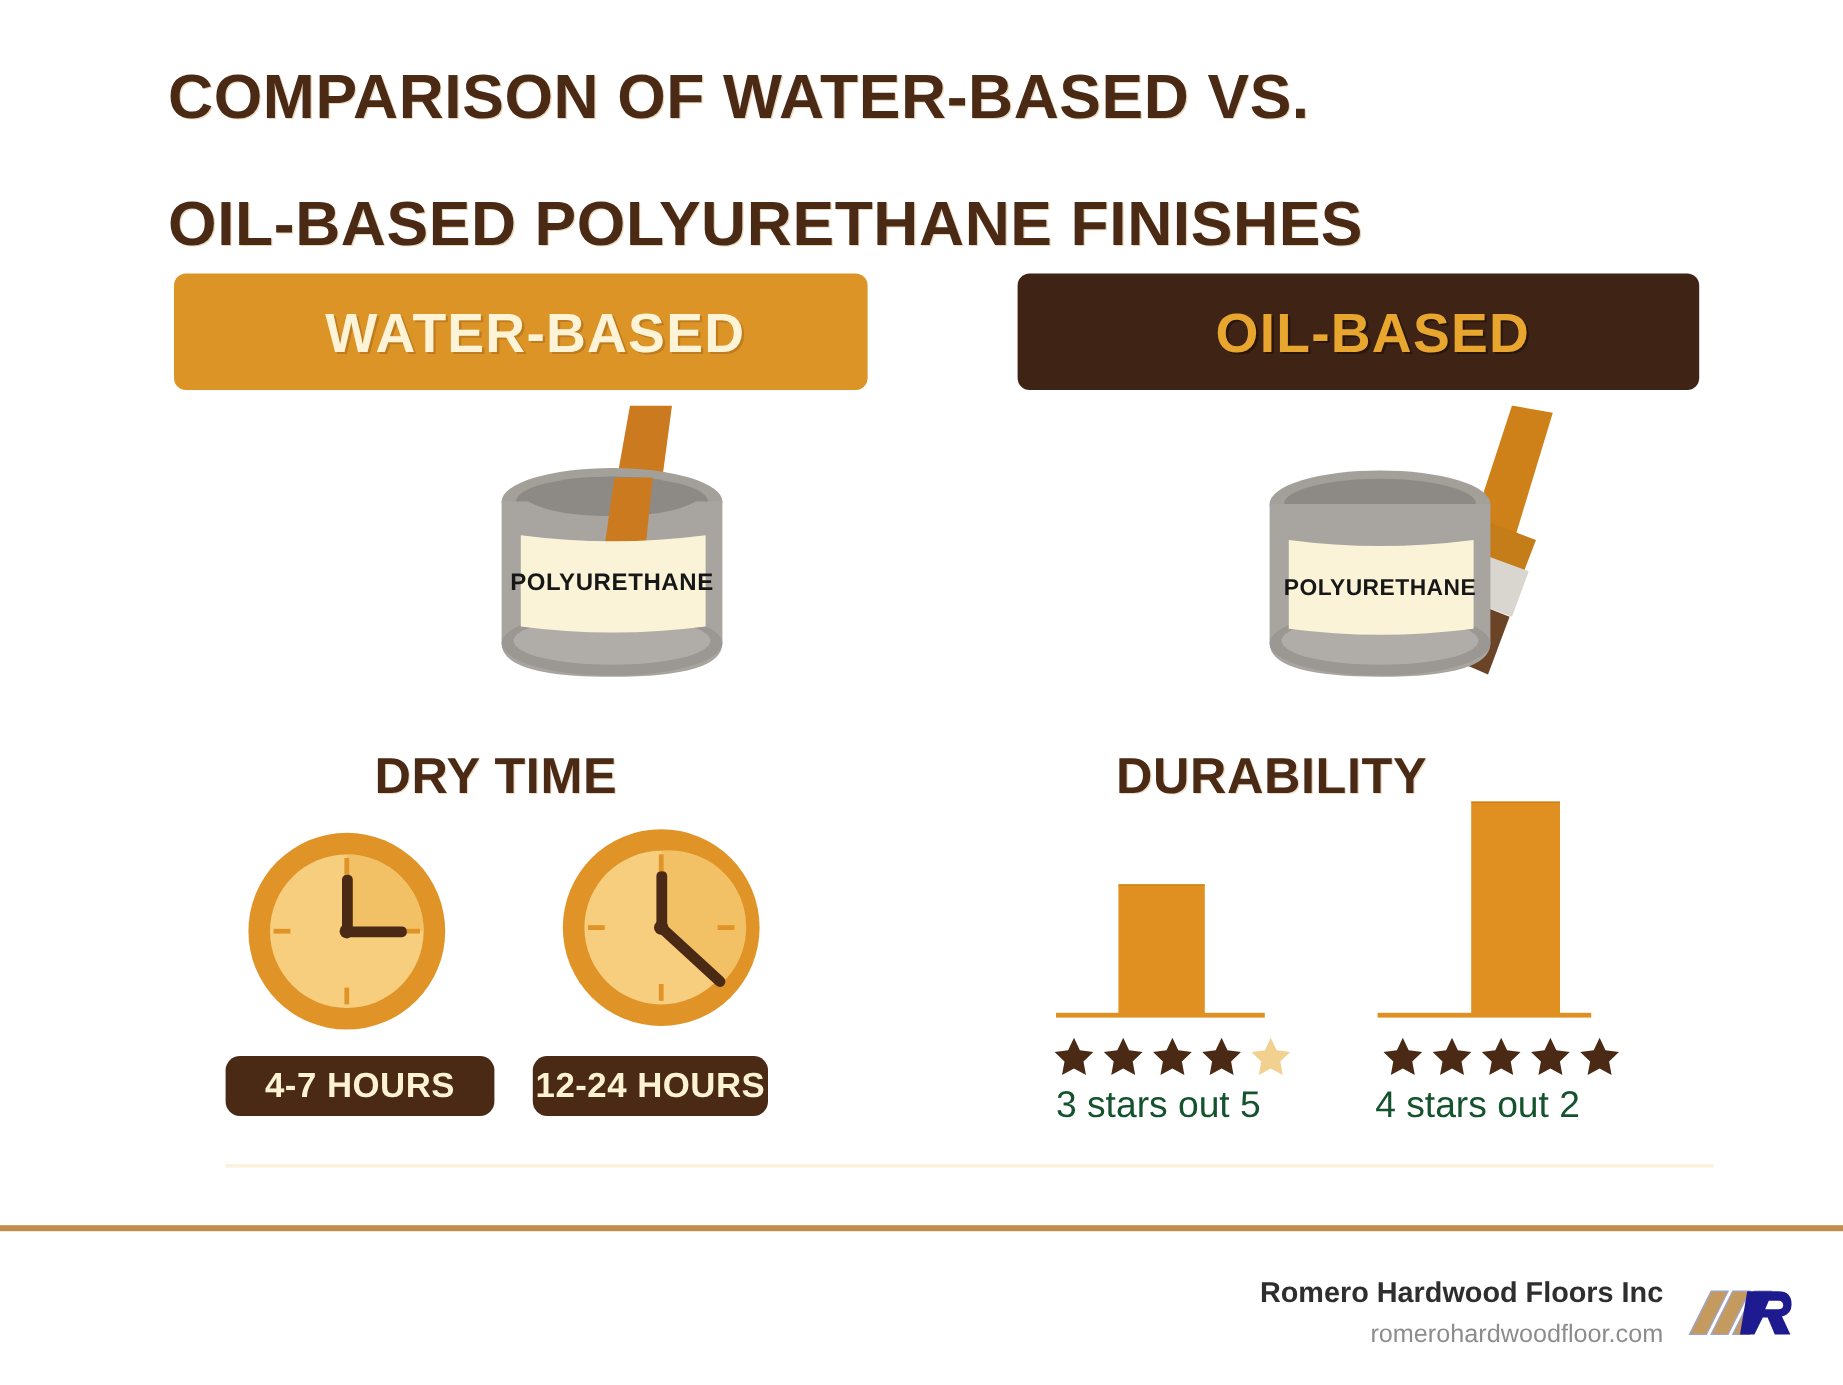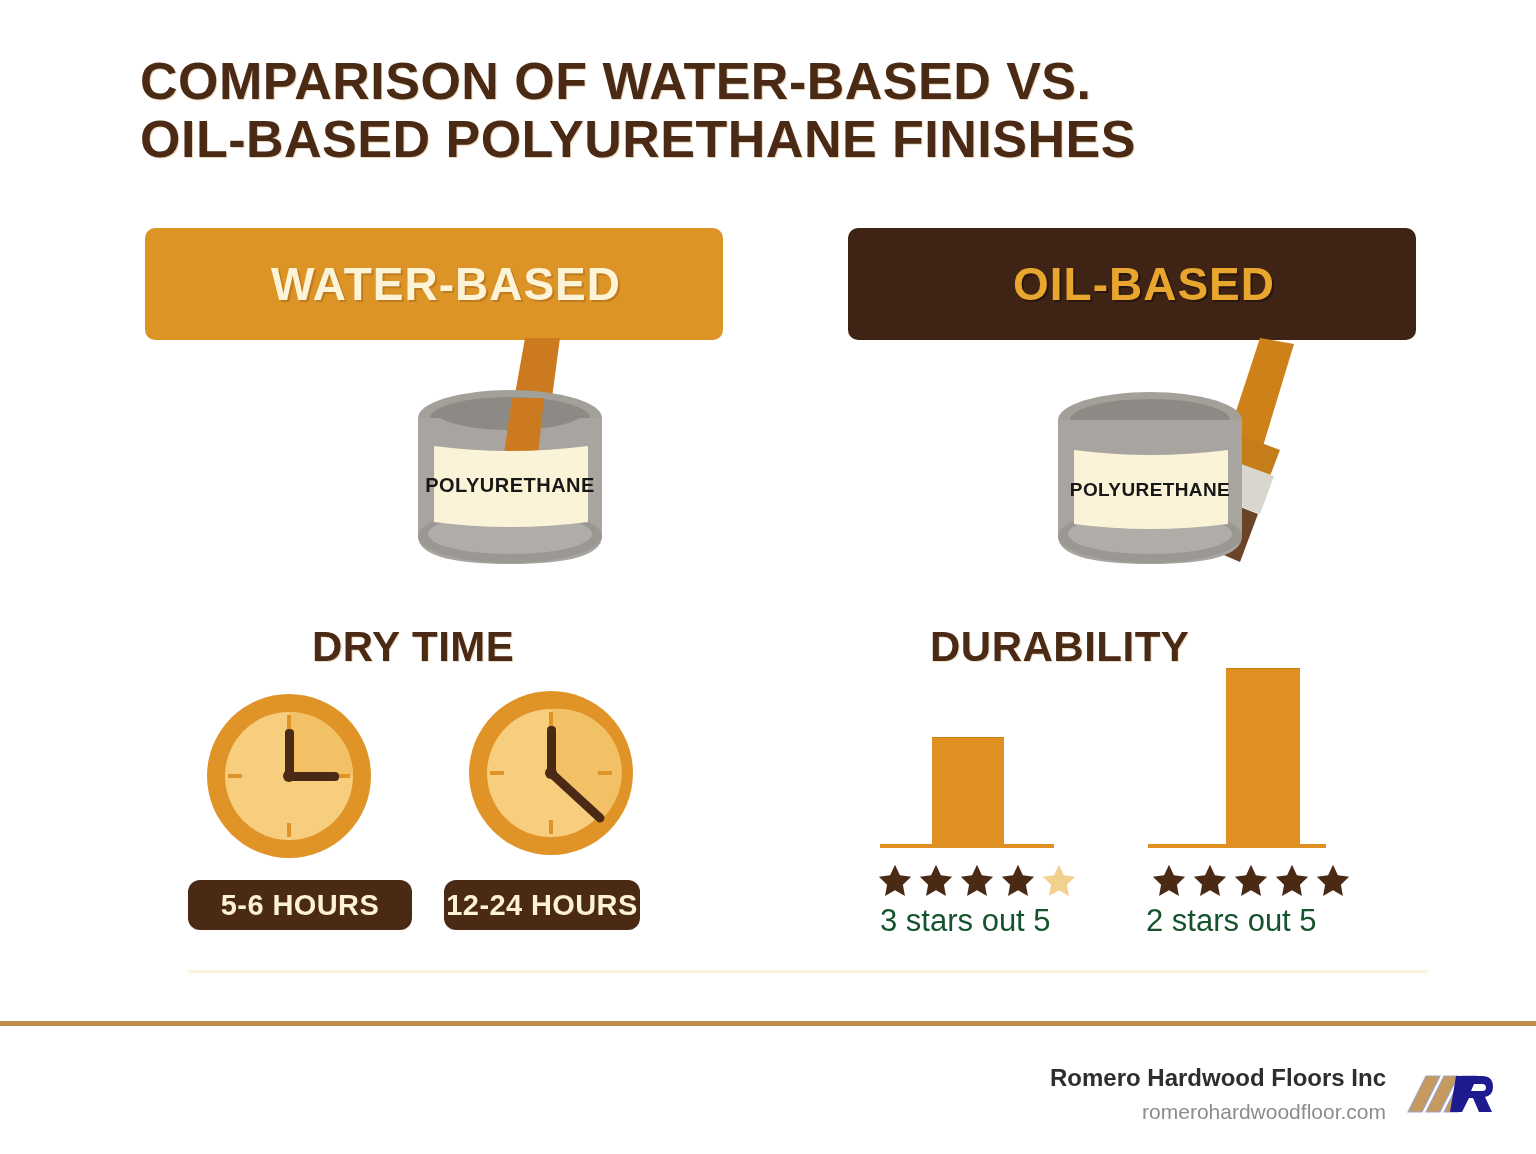--- a/index.html
+++ b/index.html
@@ -17,26 +17,26 @@
     left: 140px; top: 52px; width: 1300px;
     font-size: 52px;
     font-weight: 800;
     letter-spacing: 0.5px;
     line-height: 1.12;
     color: #4a2a15;
     text-transform: uppercase;
     font-stretch: condensed;
     text-shadow: 1px 1px 0 rgba(190,140,60,.35);
   }
-  .title .l2 { display:block; }
+  .title .l2 { display:block;margin-top:48px; }
 
   
   .banner {
     position: absolute;
-    height: 112px;
+    height: 97px;
     border-radius: 10px;
     display: flex; align-items: center; justify-content: center; padding-left: 24px;
   }
   .banner-water { left: 145px; top: 228px; width: 578px; background: #dd9426; }
   .banner-oil   { left: 815px; top: 228px; width: 568px; background: #3f2314; margin-left: 33px; }
   .banner-label {
     font-size: 46px; font-weight: 800; letter-spacing: 1px;
     text-transform: uppercase;
   }
   .banner-water .banner-label { color: #fdf4d8; text-shadow: 2px 2px 0 rgba(120,70,15,.30); }
@@ -223,21 +223,21 @@
 
         <line x1="85" y1="85" x2="134" y2="130" stroke="#4a2a15" stroke-width="9" stroke-linecap="round"></line>
 
         <rect x="81" y="38" width="9" height="50" rx="4" fill="#4a2a15"></rect>
         <circle cx="85" cy="85" r="6" fill="#4a2a15"></circle>
       </svg>
     </div>
   </div>
 
   <div class="badge badge-1">
-    <span>5-6 HOURS</span>
+    <span>4-7 HOURS</span>
   </div>
   <div class="badge badge-2">
     <span>12-24 HOURS</span>
   </div>
 
   <div class="bars">
     <div class="bar-group bg-1">
       <div class="bar" style="height:108px"></div>
       <div class="baseline"></div>
     </div>
@@ -277,21 +277,21 @@
       </svg>
     <svg class="star" viewBox="0 0 24 24">
         <path fill="#4a2a15" d="M12 1.8l3.1 6.6 7.1 .9-5.2 5 1.3 7.1L12 17.9 5.7 21.4 7 14.3 1.8 9.3l7.1-.9z"></path>
       </svg>
     <svg class="star" viewBox="0 0 24 24">
         <path fill="#4a2a15" d="M12 1.8l3.1 6.6 7.1 .9-5.2 5 1.3 7.1L12 17.9 5.7 21.4 7 14.3 1.8 9.3l7.1-.9z"></path>
       </svg>
   </div>
 
   <div class="star-caption sc-1">3 stars out 5</div>
-  <div class="star-caption sc-2">2 stars out 5</div>
+  <div class="star-caption sc-2">4 stars out 2</div>
 
   <div class="faint-rule"></div>
   <div class="footer-rule"></div>
 
   <div class="footer">
     <div class="footer-company">Romero Hardwood Floors Inc</div>
     <div class="footer-url">romerohardwoodfloor.com</div>
     <div class="footer-logo">
       <svg viewBox="0 0 100 62" width="100" height="62">
         <path d="M12 48 L30 12 L44 12 L26 48 Z" fill="#c49a5e" stroke="#9fa3c4" stroke-width="1.2"></path>

